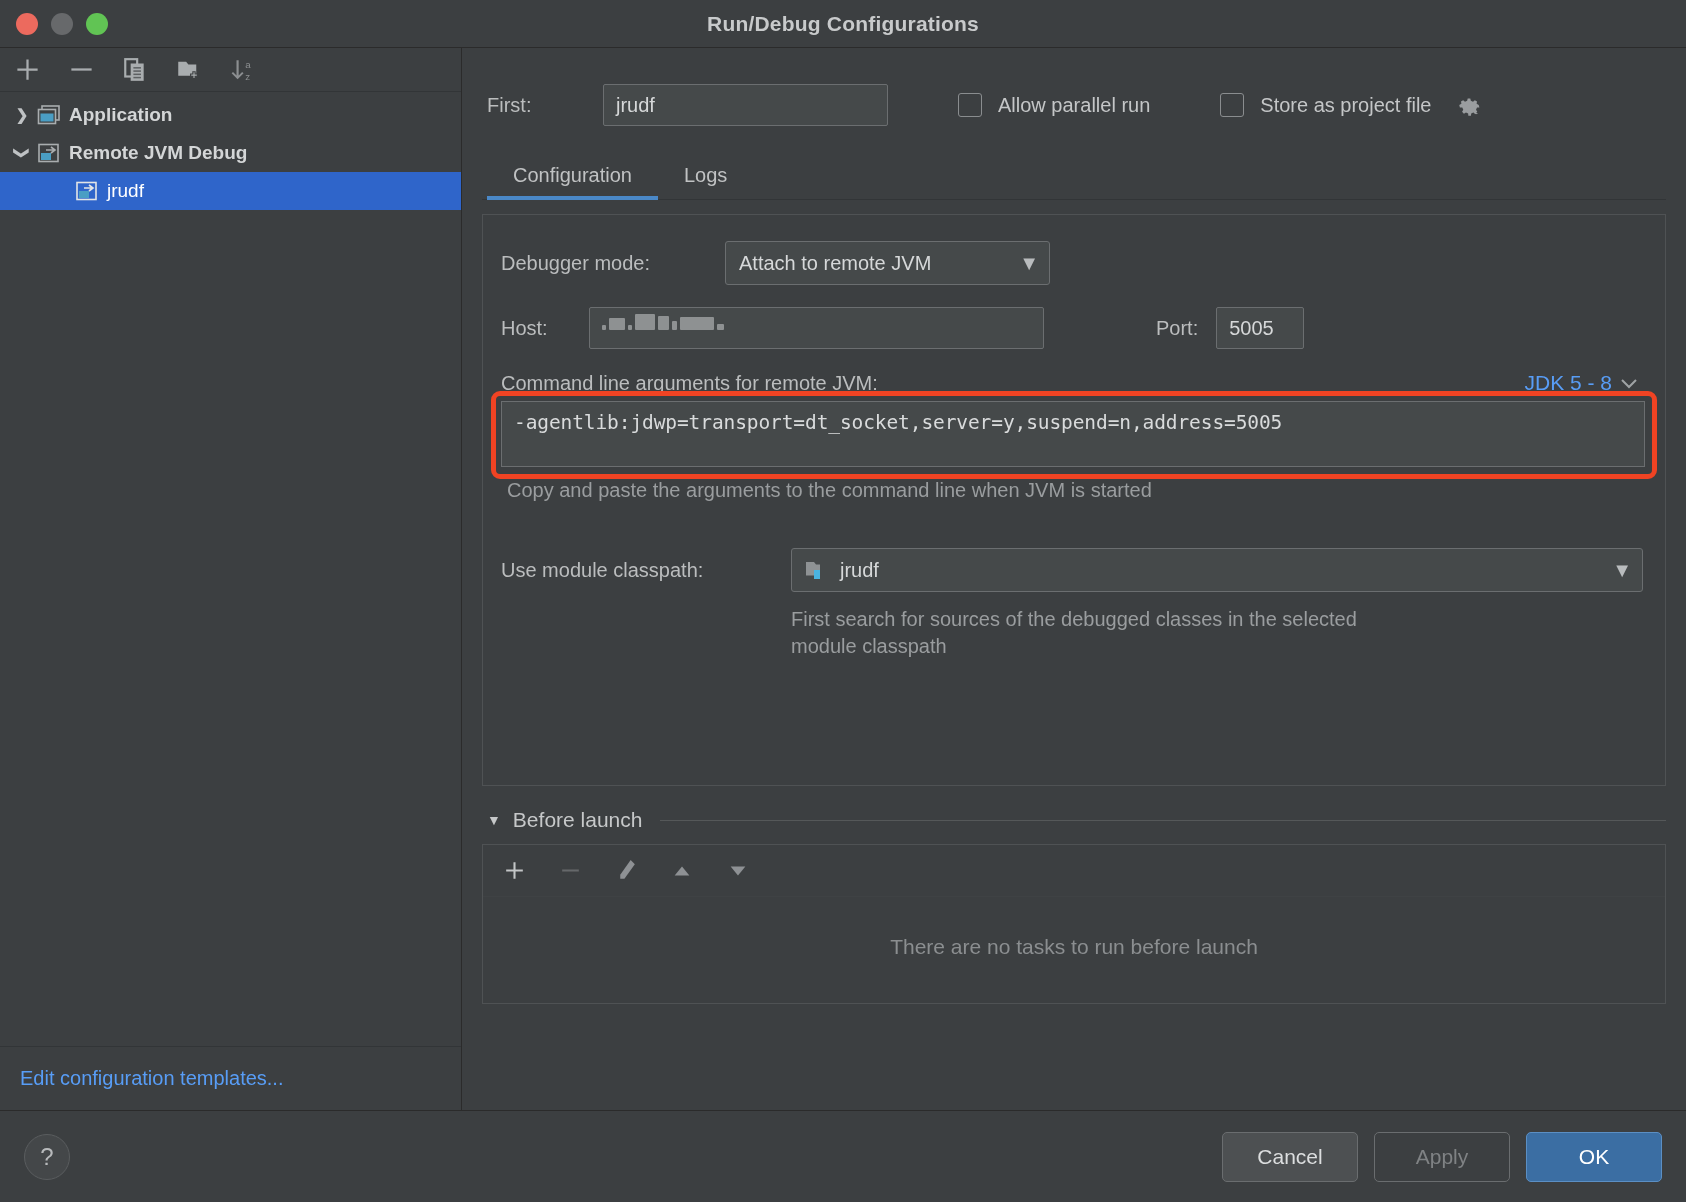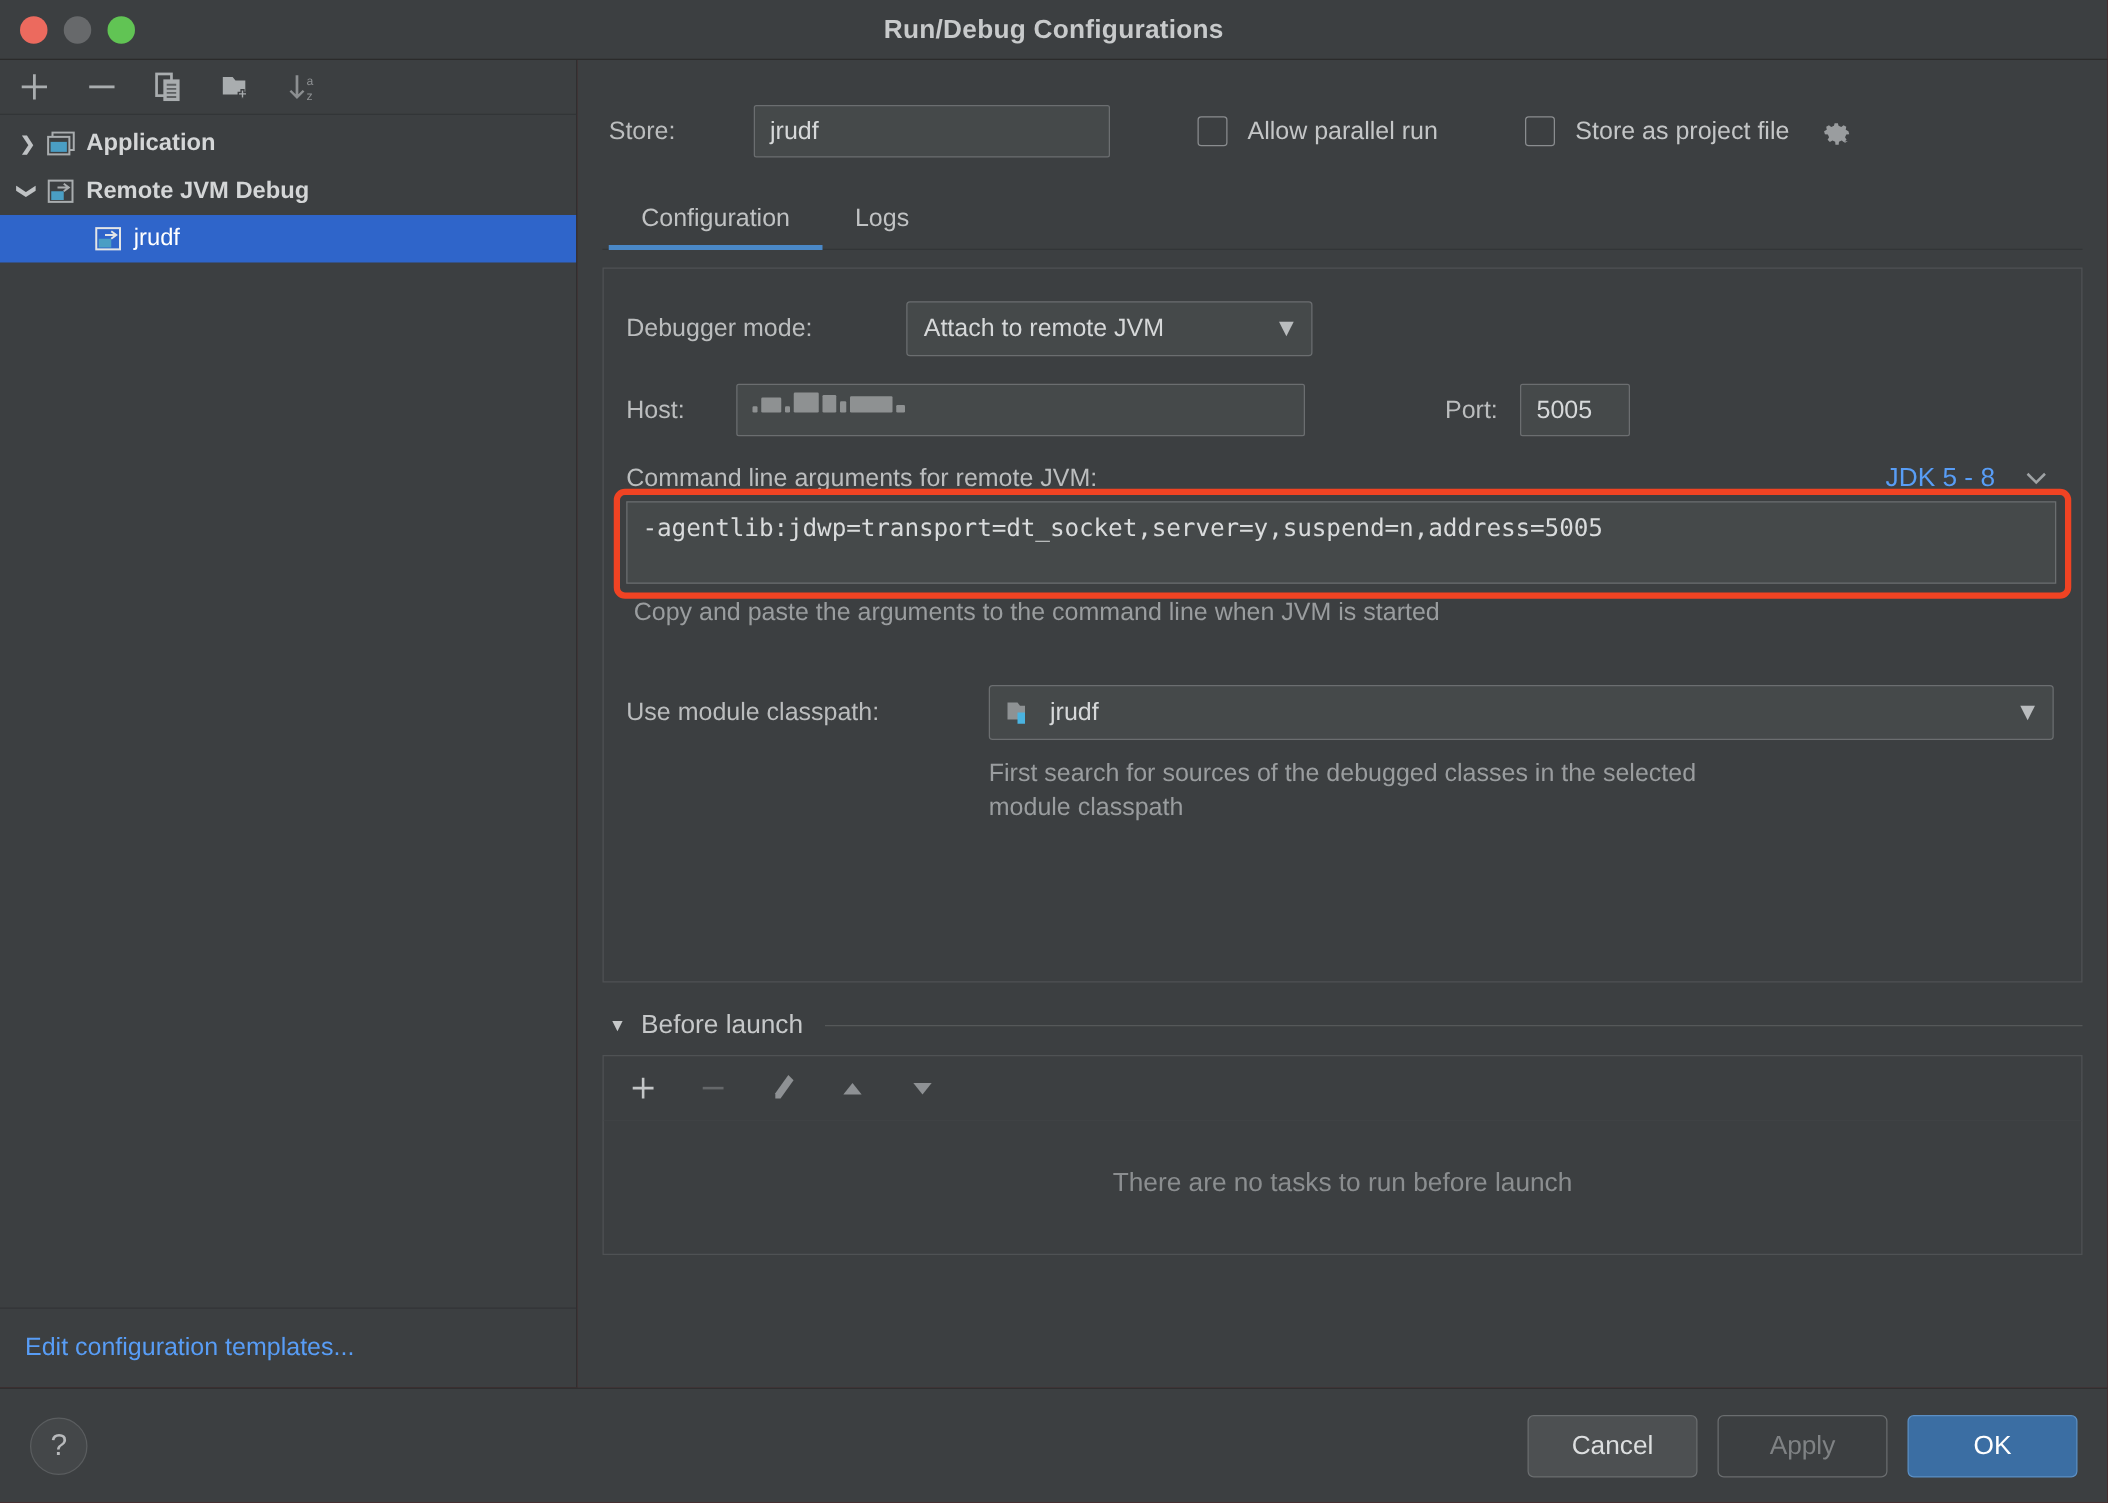--- a/index.html
+++ b/index.html
@@ -122,21 +122,21 @@
   #debugger-mode-combo { width: 325px; }
 
   .host-input { width: 455px; }
   .host-redact { display: flex; align-items: flex-end; gap: 3px; height: 22px; opacity: .85; }
   .host-redact i { display: block; background: #9b9e9f; border-radius: 1px; }
 
   .port-label { margin-left: 112px; margin-right: 18px; }
   #port-input { width: 88px; text-align: left; }
 
   .cmdlabel-row { display: flex; align-items: center; margin-bottom: 6px; }
-  .jdk-sel { margin-left: auto; color: #589df6; font-size: 21px; display: flex; align-items: flex-end; gap: 23px; padding-right: 6px;}
+  .jdk-sel { margin-left: auto; color: #589df6; font-size: 21px; display: flex; align-items: flex-end; gap: 7px; padding-right: 6px;}
 
   .cmdbox-wrap { position: relative; padding: 0; }
   .cmdbox {
     background: #45494a;
     border: 1px solid #6b6e70;
     height: 66px;
     color: #d9dbdc;
     font-family: "DejaVu Sans Mono", monospace;
     font-size: 19.5px;
     padding: 9px 12px;
@@ -282,21 +282,21 @@
       </div>
 
       <div class="leftfoot">
         <span class="link">Edit configuration templates...</span>
       </div>
     </div>
 
     <div class="right">
 
       <div class="namerow">
-        <span class="lbl name-label">Store:</span>
+        <span class="lbl name-label">First:</span>
         <div class="textinput" id="name-input">jrudf</div>
 
         <div class="chk-group">
           <span class="chkbox"></span>
           <span class="chk-label">Allow parallel run</span>
         </div>
 
         <div class="chk-group">
           <span class="chkbox"></span>
           <span class="chk-label">Store as project file</span>

